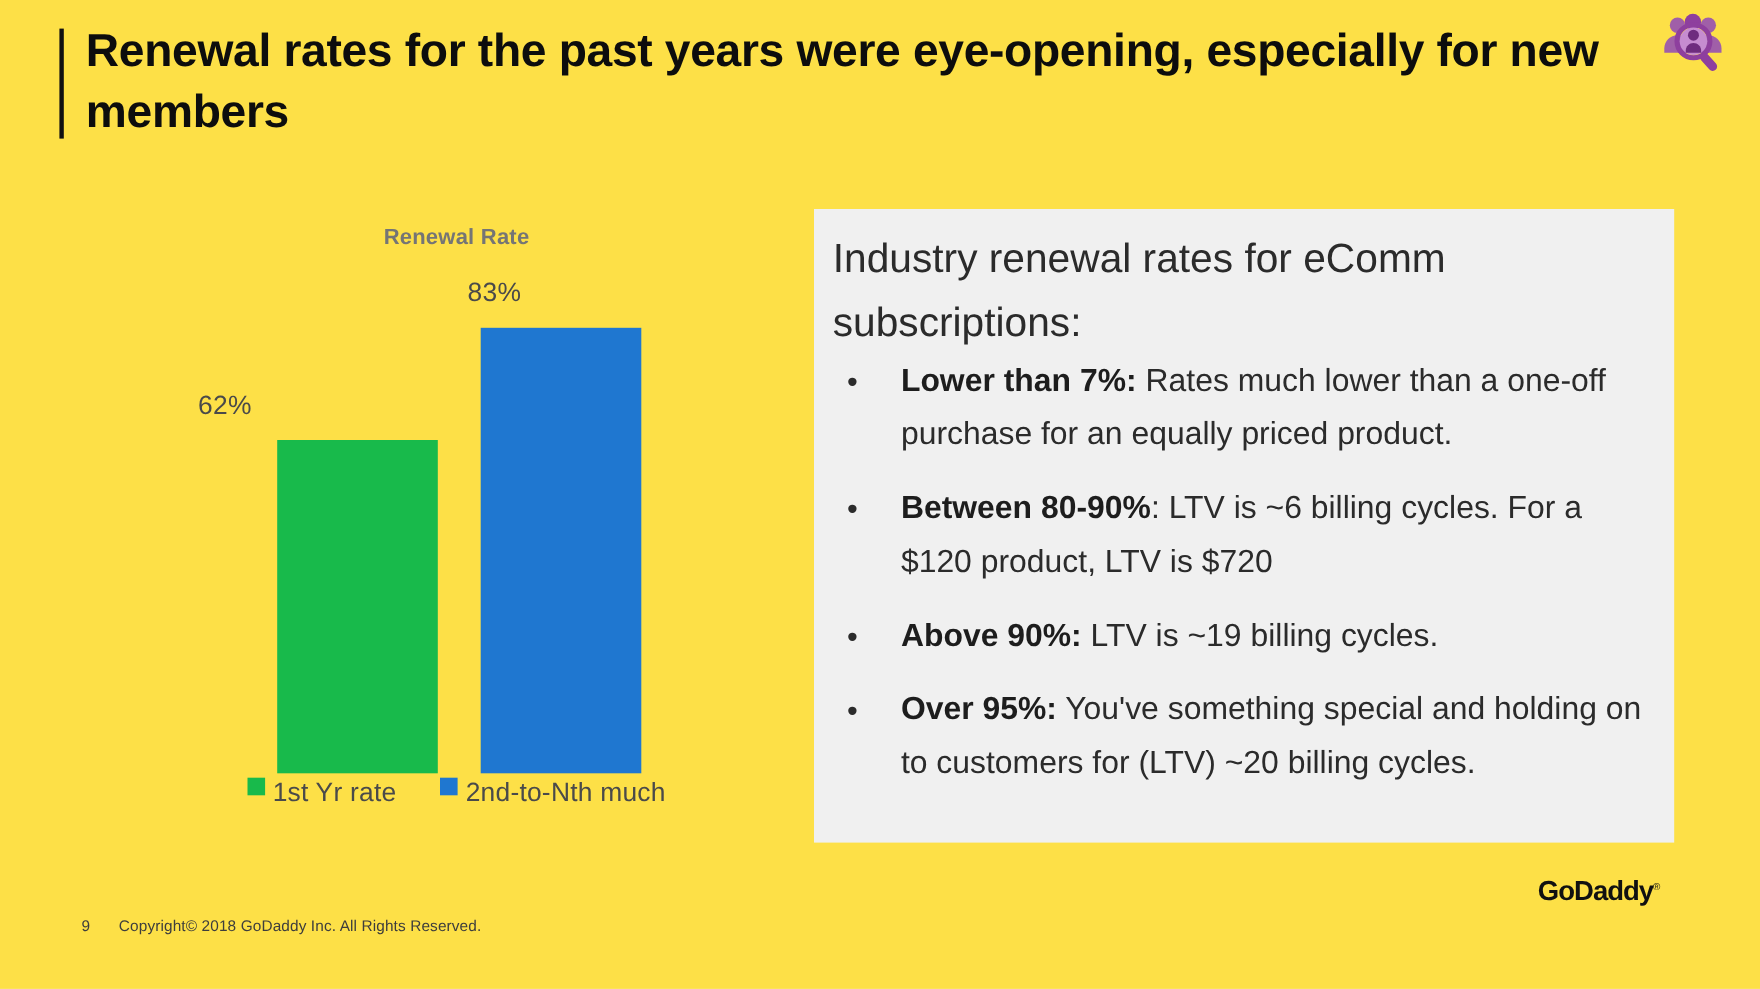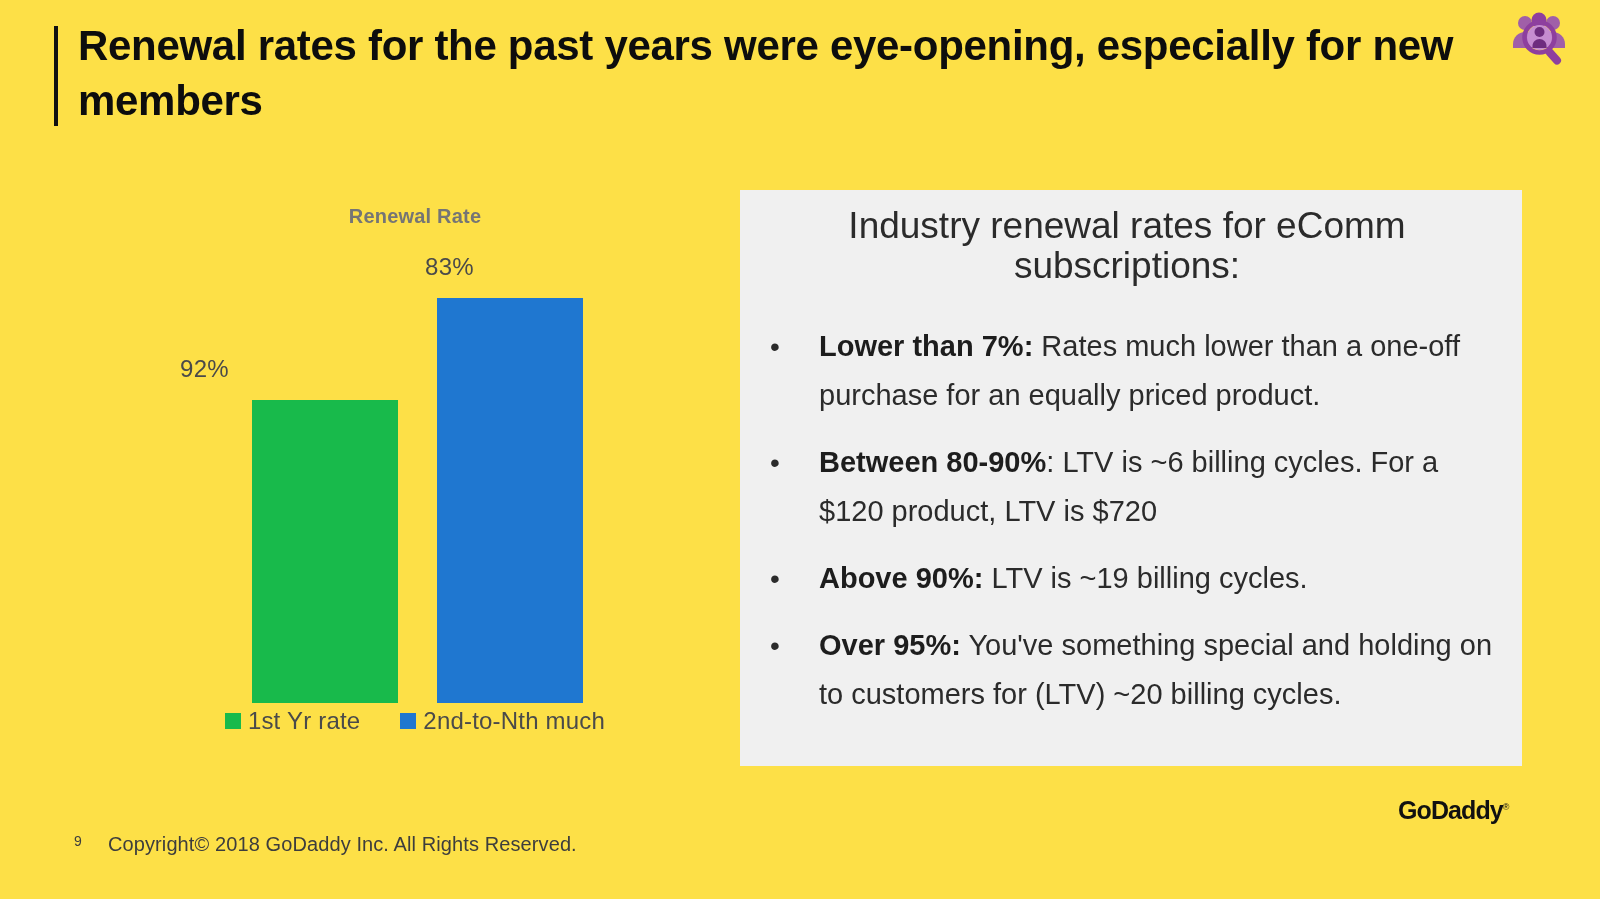--- a/index.html
+++ b/index.html
@@ -92,21 +92,21 @@
     left: 0;
     top: 512px;
     width: 470px;
     display: flex;
     justify-content: center;
     align-items: center;
     gap: 40px;
   }
   .legend-item {
     display: flex;
-    align-items: center;
+    align-items: flex-start;
     gap: 7px;
   }
   .legend-swatch {
     width: 16px;
     height: 16px;
     display: inline-block;
   }
   .legend-label {
     font-size: 24px;
     color: #4a4a4a;
@@ -121,24 +121,23 @@
     width: 782px;
     height: 576px;
     background: #f0f0f0;
   }
   .panel-heading {
     position: absolute;
     left: 17px;
     top: 16px;
     width: 740px;
     font-size: 37px;
-    line-height: 40px;
+    line-height: 58px;
     color: #2b2b2b;
     font-weight: normal;
-    text-align: center;
   }
   .bullet-list {
     position: absolute;
     left: 17px;
     top: 132px;
     width: 752px;
   }
   .bullet-row {
     display: flex;
     margin-bottom: 18px;
@@ -169,21 +168,21 @@
     position: absolute;
     left: 74px;
     top: 833px;
     font-size: 14px;
     color: #3d3d3d;
   }
   .footer-copy {
     position: absolute;
     left: 108px;
     top: 833px;
-    font-size: 20px;
+    font-size: 14px;
     color: #3d3d3d;
     letter-spacing: 0.1px;
   }
   .brand-logo {
     position: absolute;
     left: 1398px;
     top: 780px;
     font-size: 25px;
     font-weight: bold;
     color: #111111;
@@ -224,21 +223,21 @@
         <rect x="41" y="37" width="8" height="19" rx="4" transform="rotate(-42 45 46)" fill="#8E3F9E"></rect>
       </g>
     </svg>
   </div>
 
   <div class="chart-area">
     <div class="chart-title">Renewal Rate</div>
 
     <div class="plot">
 
-      <div class="bar-label" style="left:0px; width:145px; top:160px;">92%</div>
+      <div class="bar-label" style="left:0px; width:145px; top:160px;">62%</div>
       <div class="bar" style="left:72px; width:146px; height:303px; background:#18BA4B;"></div>
 
       <div class="bar-label" style="left:245px; width:145px; top:58px;">83%</div>
       <div class="bar" style="left:257px; width:146px; height:405px; background:#1F77D0;"></div>
     </div>
 
     <div class="legend">
       <div class="legend-item">
         <span class="legend-swatch" style="background:#18BA4B;"></span>
         <span class="legend-label">1st Yr rate</span>

